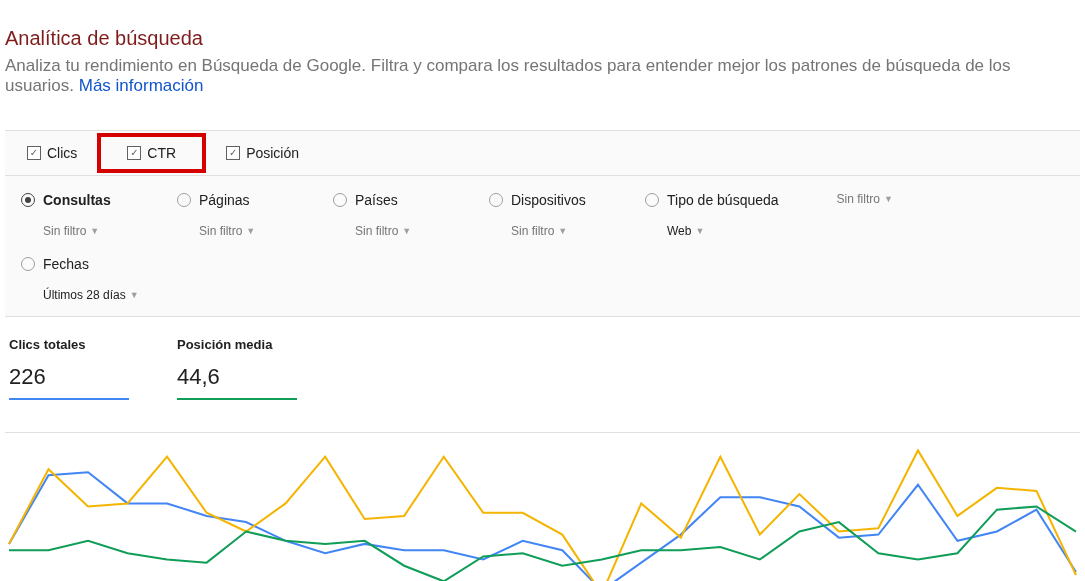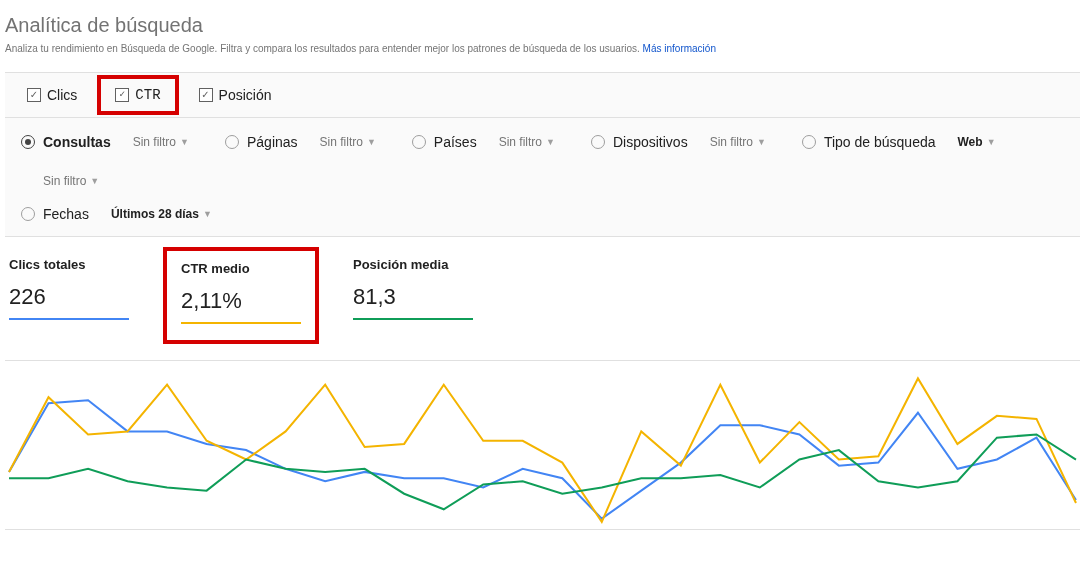--- a/index.html
+++ b/index.html
@@ -6,27 +6,27 @@
   body {
     font-family: Arial, "Helvetica Neue", Helvetica, sans-serif;
     color: #212121;
     background: #fff;
     width: 1085px;
     padding: 10px 5px 0 5px;
   }
   h1 {
     font-size: 20px;
     font-weight: 400;
-    color: #737373;
-    margin: 4px 0 6px 0;
+    color: #7f1d1d;
+    margin: 17px 0 6px 0;
   }
   .subtitle {
-    font-size: 10px;
+    font-size: 17px;
     color: #757575;
-    margin-bottom: 18px;
+    margin-bottom: 34px;
   }
   .subtitle a { color: #1155cc; text-decoration: none; }
 
   .panel {
     border: 1px solid #e0e0e0;
     border-left: none;
     border-right: none;
     background: #fafafa;
   }
 
@@ -63,22 +63,22 @@
   .dim-row {
     display: flex;
     flex-wrap: wrap;
     gap: 36px;
     row-gap: 24px;
     align-items: flex-start;
     padding-top: 10px;
   }
   .dim {
     display: flex;
-    flex-direction: row;
-    gap: 0;
+    flex-direction: column;
+    gap: 16px;
     min-width: 120px;
   }
   .dim-head {
     display: flex;
     align-items: center;
     gap: 8px;
     font-size: 14px;
   }
   .radio {
     width: 14px; height: 14px;
@@ -99,40 +99,40 @@
   .dim-sub {
     font-size: 12px;
     color: #757575;
     margin-left: 22px;
     display: flex;
     align-items: center;
     gap: 4px;
     cursor: pointer;
   }
   .dim-sub .caret, .metric .caret { font-size: 9px; color: #9e9e9e; }
-  .dim-sub.strong { color: #212121; font-weight: 700; }
+  .dim-sub.strong { color: #212121; font-weight: 400; }
 
   
   .stats {
     display: flex;
     gap: 48px;
     padding: 20px 4px 12px 4px;
   }
   .stat { min-width: 120px; padding-bottom:6px;}
   .stat-label { font-size: 13px; font-weight: 700; color: #212121; margin-bottom: 12px; }
   .stat-value { font-size: 22px; font-weight: 400; color: #212121; }
   .stat-bar { height: 2px; margin-top: 8px; }
   .bar-blue { background: #4285f4; }
   .bar-orange { background: #f4b400; }
   .bar-green { background: #0f9d58; }
 
   .highlight-red {
     border: 4px solid #d50000;
   }
-  .hl-ctr { padding: 4px 8px; margin: -8px -12px; font-family: Liberation Mono, monospace; }
+  .hl-ctr { padding: 4px 20px; margin: -8px -12px; }
   .hl-stat { padding: 10px 14px 10px 14px; margin: -10px -14px; }
 
   
   .chart {
     width: 100%;
     height: 170px;
     margin-top: 14px;
     border-top: 1px solid #e0e0e0;
     border-bottom: 1px solid #e0e0e0;
     padding-top:4px;
@@ -244,30 +244,23 @@
     </div>
   </div>
 </div>
 
 <div class="stats">
   <div class="stat">
     <div class="stat-label">Clics totales</div>
     <div class="stat-value">226</div>
     <div class="stat-bar bar-blue"></div>
   </div>
-  <span class="highlight-red hl-stat">
-    <div class="stat">
-      <div class="stat-label">CTR medio</div>
-      <div class="stat-value">2,11%</div>
-      <div class="stat-bar bar-orange"></div>
-    </div>
-  </span>
   <div class="stat">
     <div class="stat-label">Posición media</div>
-    <div class="stat-value">81,3</div>
+    <div class="stat-value">44,6</div>
     <div class="stat-bar bar-green"></div>
   </div>
 </div>
 
 <div class="chart">
   <svg id="chart-svg" viewBox="0 0 1070 160" preserveAspectRatio="none" width="100%" height="100%">
       <path d="M4.0 104.3 L43.3 37.4 L82.7 34.4 L122.0 64.8 L161.3 64.8 L200.7 77.0 L240.0 83.0 L279.3 101.3 L318.7 113.4 L358.0 104.3 L397.3 110.4 L436.7 110.4 L476.0 119.5 L515.3 101.3 L554.7 110.4 L594.0 149.9 L633.3 122.6 L672.7 95.2 L712.0 58.7 L751.3 58.7 L790.7 67.8 L830.0 98.2 L869.3 95.2 L908.7 46.6 L948.0 101.3 L987.3 92.2 L1026.7 70.9 L1066.0 131.7 " class="series s-blue"></path>
       <path d="M4.0 104.3 L43.3 31.4 L82.7 67.8 L122.0 64.8 L161.3 19.2 L200.7 73.9 L240.0 92.2 L279.3 64.8 L318.7 19.2 L358.0 80.0 L397.3 77.0 L436.7 19.2 L476.0 73.9 L515.3 73.9 L554.7 95.2 L594.0 153.0 L633.3 64.8 L672.7 98.2 L712.0 19.2 L751.3 95.2 L790.7 55.7 L830.0 92.2 L869.3 89.1 L908.7 13.1 L948.0 77.0 L987.3 49.6 L1026.7 52.6 L1066.0 134.7 " class="series s-orange"></path>
       <path d="M4.0 110.4 L43.3 110.4 L82.7 101.3 L122.0 113.4 L161.3 119.5 L200.7 122.6 L240.0 92.2 L279.3 101.3 L318.7 104.3 L358.0 101.3 L397.3 125.6 L436.7 140.8 L476.0 116.5 L515.3 113.4 L554.7 125.6 L594.0 119.5 L633.3 110.4 L672.7 110.4 L712.0 107.4 L751.3 119.5 L790.7 92.2 L830.0 83.0 L869.3 113.4 L908.7 119.5 L948.0 113.4 L987.3 70.9 L1026.7 67.8 L1066.0 92.2 " class="series s-green"></path>
     </svg>

